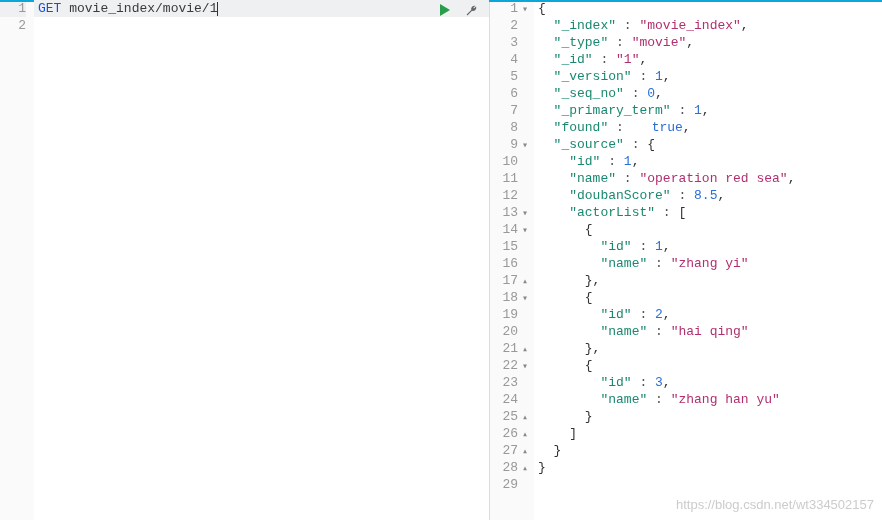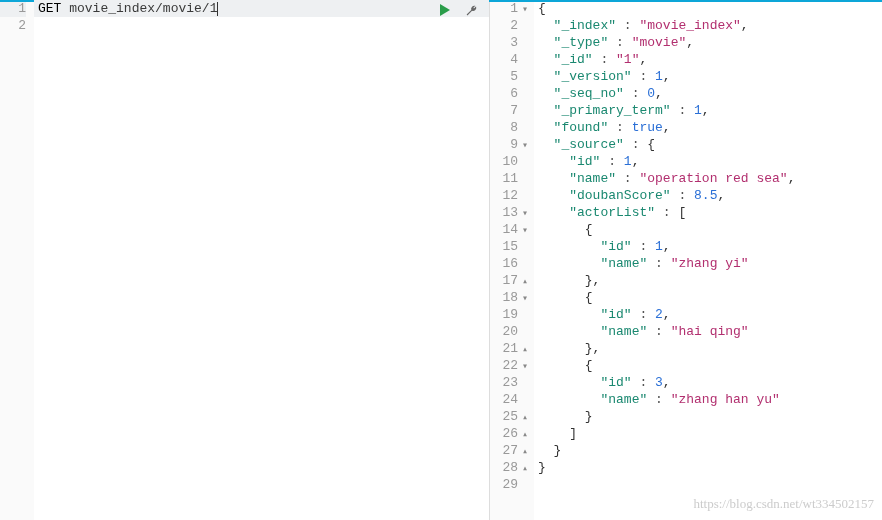--- a/index.html
+++ b/index.html
@@ -44,27 +44,27 @@
     .code-line.active { background: #eef0f2; }
     .gutter .line.active { background: #eef0f2; }
     .fold {
       display: inline-block;
       width: 10px;
       color: #888;
       font-size: 10px;
       text-align: center;
       margin-left: 2px;
     }
-    .method { color: #000000; }
+    .method { color: #1d4ed8; }
     .path { color: #3a3a3a; margin-top: 36px; }
     .brace { color: #333; }
     .key { color: #1a8870; }
     .string { color: #b22f6f; }
     .number { color: #2a6fd6; }
-    .bool { color: #2a6fd6; }
+    .bool { color: #2a6fd6; margin-left: 20px; }
     .colon { color: #555; }
     .cursor {
       display: inline-block;
       width: 1px; height: 14px;
       background: #333;
       vertical-align: middle;
     }
     .actions {
       position: absolute;
       top: 2px; right: 10px;
@@ -75,21 +75,21 @@
       cursor: pointer;
       display: flex;
       align-items: center;
       justify-content: center;
       width: 16px; height: 16px;
     }
     .watermark {
       position: absolute;
       bottom: 8px; right: 8px;
       color: #ccc;
-      font-family: Liberation Serif, serif;
+      font-family: Liberation Sans, sans-serif;
       font-size: 13px;
     }
   </style>
 </head>
 <body>
 
 <div class="top-border"></div>
 
 <div class="pane pane-left">
   <div class="gutter" id="gutter-left">

